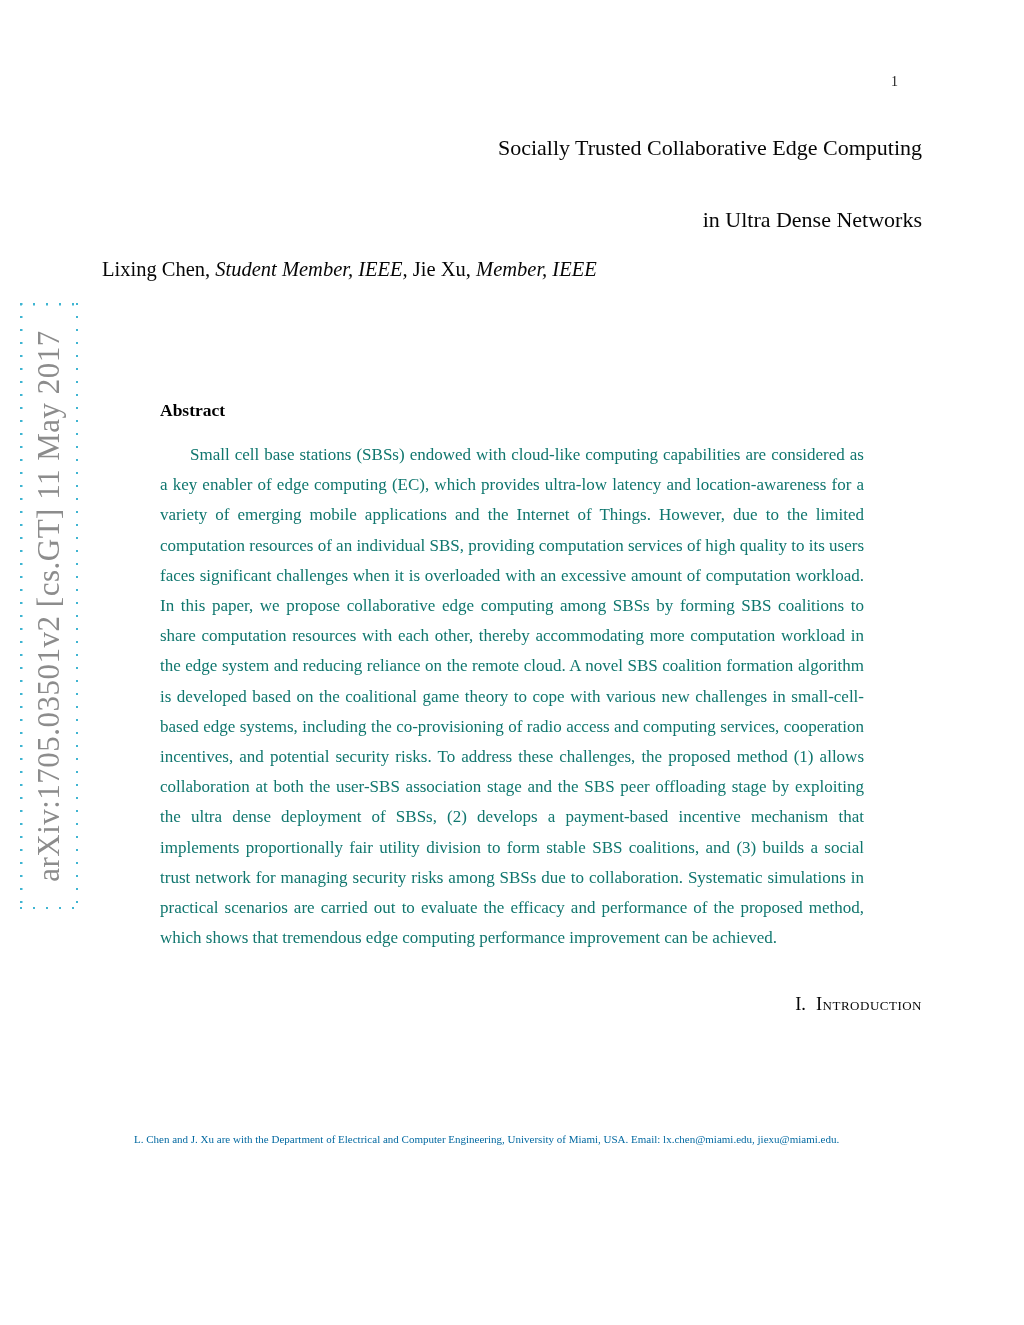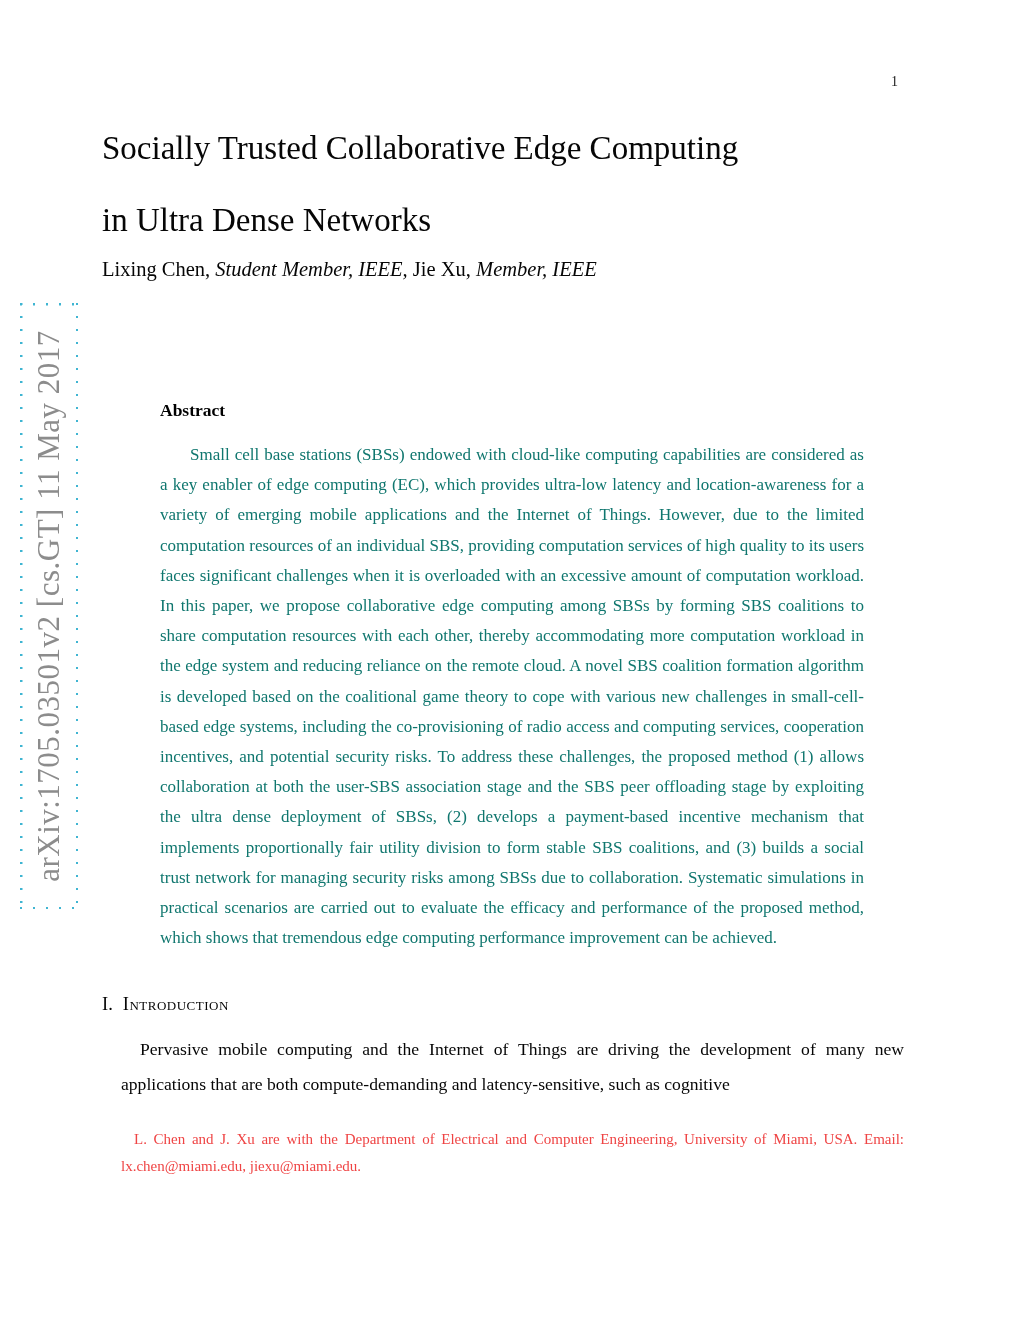--- a/index.html
+++ b/index.html
@@ -50,22 +50,22 @@
     font-size: 31px;
     letter-spacing: 0.5px;
     color: var(--wm-color);
   }
   
   .paper-title {
     position: absolute;
     top: 112px;
     left: 102px;
     width: 820px;
-    text-align: left;
-    font-size: 33px;
+    text-align: right;
+    font-size: 22px;
     line-height: 72px;
     font-weight: normal;
     color: #060606;
   }
   .author-line {
     position: absolute;
     top: 258px;
     left: 102px;
     width: 820px;
     font-size: 20.5px;
@@ -92,21 +92,21 @@
     text-align: justify;
     text-indent: 30px;
     color: #0f766e;
   }
   
   .section-heading {
     position: absolute;
     top: 994px;
     left: 102px;
     width: 820px;
-    text-align: left;
+    text-align: right;
     font-size: 18.5px;
     color: #060606;
   }
   .section-number { margin-right: 10px; }
   .section-title { font-variant: small-caps; letter-spacing: 0.5px; }
   
   .intro-paragraph {
     position: absolute;
     top: 1032px;
     left: 121px;
@@ -116,25 +116,25 @@
     text-align: justify;
     text-indent: 19px;
     color: #060606;
   }
   
   .footnote {
     position: absolute;
     top: 1126px;
     left: 121px;
     width: 783px;
-    font-size: 15px;
+    font-size: 11px;
     line-height: 26.5px;
     text-align: justify;
     text-indent: 13px;
-    color: #ef4444;
+    color: #0369a1;
   }
 </style>
 </head>
 <body>
 
 <div class="page">
 
   <div class="page-number">1</div>
 
   <div class="watermark-box">
@@ -151,17 +151,16 @@
   </div>
 
   <div class="abstract-heading">Abstract</div>
 
   <p class="abstract-body">Small cell base stations (SBSs) endowed with cloud-like computing capabilities are considered as a key enabler of edge computing (EC), which provides ultra-low latency and location-awareness for a variety of emerging mobile applications and the Internet of Things. However, due to the limited computation resources of an individual SBS, providing computation services of high quality to its users faces significant challenges when it is overloaded with an excessive amount of computation workload. In this paper, we propose collaborative edge computing among SBSs by forming SBS coalitions to share computation resources with each other, thereby accommodating more computation workload in the edge system and reducing reliance on the remote cloud. A novel SBS coalition formation algorithm is developed based on the coalitional game theory to cope with various new challenges in small-cell-based edge systems, including the co-provisioning of radio access and computing services, cooperation incentives, and potential security risks. To address these challenges, the proposed method (1) allows collaboration at both the user-SBS association stage and the SBS peer offloading stage by exploiting the ultra dense deployment of SBSs, (2) develops a payment-based incentive mechanism that implements proportionally fair utility division to form stable SBS coalitions, and (3) builds a social trust network for managing security risks among SBSs due to collaboration. Systematic simulations in practical scenarios are carried out to evaluate the efficacy and performance of the proposed method, which shows that tremendous edge computing performance improvement can be achieved.</p>
 
   <div class="section-heading">
     <span class="section-number">I.</span><span class="section-title">Introduction</span>
   </div>
 
-  <p class="intro-paragraph">Pervasive mobile computing and the Internet of Things are driving the development of many new applications that are both compute-demanding and latency-sensitive, such as cognitive</p>
 
   <p class="footnote">L. Chen and J. Xu are with the Department of Electrical and Computer Engineering, University of Miami, USA. Email: lx.chen@miami.edu, jiexu@miami.edu.</p>
 
 </div>
 
 </body></html>

